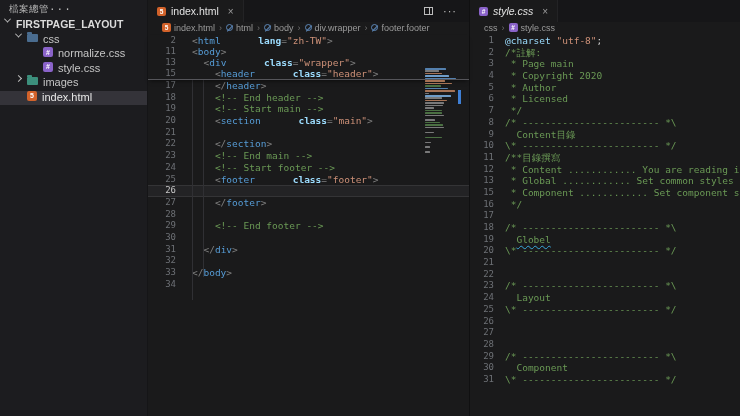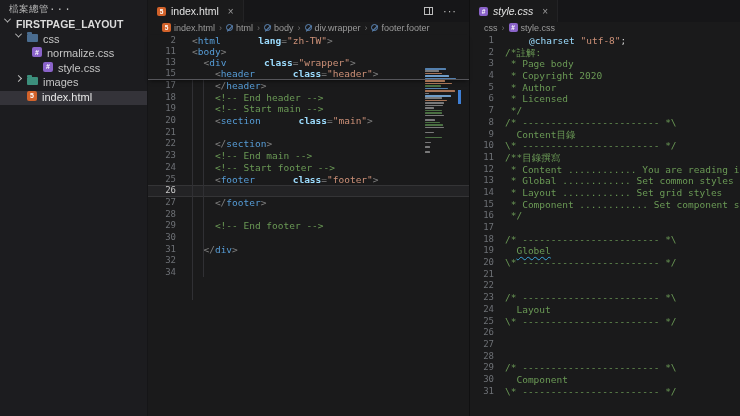--- a/index.html
+++ b/index.html
@@ -58,21 +58,21 @@
   .g2 .tx{padding-left:11px;}
   .row.cur{background:rgba(150,150,170,0.07);box-shadow:inset 0 1px 0 rgba(255,255,255,0.08),inset 0 -1px 0 rgba(255,255,255,0.08);}
   .row.cur .ln{color:var(--current-line-number);}
   .tk-t{color:var(--tag);}
   .tk-a{color:var(--attribute);font-weight:bold;margin-left:32px;}
   .tk-s{color:var(--string);}
   .tk-c,.tk-cu{color:var(--comment);}
   .tk-cu{text-decoration:underline wavy var(--squiggle);text-decoration-thickness:1px;text-underline-offset:2px;}
   .tk-p{color:var(--punctuation);}
   .tk-d{color:var(--default-text);}
-  .tk-k{color:var(--keyword);margin-left:24px;}
+  .tk-k{color:var(--keyword);}
   .guide{position:absolute;width:1px;background:#303034;z-index:1;}
   .guide.ga{left:44px;top:47px;height:220px;}
   .guide.gb{left:55px;top:47px;height:197px;}
 
   
   .minimap{position:absolute;right:14px;top:33px;width:32px;height:90px;z-index:4;cursor:pointer;}
   .mbar{position:absolute;height:1.6px;border-radius:.5px;opacity:.85;}
   .ruler-marker{position:absolute;right:8px;top:57px;width:3px;height:14px;background:#3f7fd4;z-index:5;}
 </style>
 </head>
@@ -88,21 +88,21 @@
     <div class="tree" id="tree">
         <div class="trow root">
           <span class="chev down"></span>
           <span>FIRSTPAGE_LAYOUT</span>
         </div>
         <div class="trow" style="padding-left: 11px;">
           <span class="chev down"></span>
           <span class="icon-folder folder-css"></span>
           <span>css</span>
         </div>
-        <div class="trow" style="padding-left: 16px;">
+        <div class="trow" style="padding-left: 27px;">
           <span class="chev none"></span>
           <span class="icon-file css">#</span>
           <span>normalize.css</span>
         </div>
         <div class="trow" style="padding-left: 27px;">
           <span class="chev none"></span>
           <span class="icon-file css">#</span>
           <span>style.css</span>
         </div>
         <div class="trow" style="padding-left: 11px;">
@@ -234,20 +234,24 @@
             <span class="ln">30</span>
             <span class="tx"></span>
           </div>
           <div class="row">
             <span class="ln">31</span>
             <span class="tx"><span class="tk-d">  </span><span class="tk-p">&lt;/</span><span class="tk-t">div</span><span class="tk-p">&gt;</span></span>
           </div>
           <div class="row">
             <span class="ln">32</span>
             <span class="tx"></span>
+          </div>
+          <div class="row">
+            <span class="ln">33</span>
+            <span class="tx"><span class="tk-p">&lt;/</span><span class="tk-t">body</span><span class="tk-p">&gt;</span></span>
           </div>
           <div class="row">
             <span class="ln">34</span>
             <span class="tx"></span>
           </div>
         </div>
       <div class="minimap" id="minimap1">
           <div class="mbar" style="top: 2px; left: 2px; width: 21px; background: rgb(95, 147, 200);"></div>
           <div class="mbar" style="top: 4.45px; left: 2px; width: 13.68px; background: rgb(139, 139, 139);"></div>
           <div class="mbar" style="top: 6.9px; left: 2px; width: 17px; background: rgb(191, 132, 96);"></div>
@@ -305,21 +309,21 @@
           <div class="row">
             <span class="ln">1</span>
             <span class="tx"><span class="tk-k">@charset</span><span class="tk-d"> </span><span class="tk-s">"utf-8"</span><span class="tk-d">;</span></span>
           </div>
           <div class="row">
             <span class="ln">2</span>
             <span class="tx"><span class="tk-c">/*註解:</span></span>
           </div>
           <div class="row">
             <span class="ln">3</span>
-            <span class="tx"><span class="tk-c"> * Page body</span></span>
+            <span class="tx"><span class="tk-c"> * Page main</span></span>
           </div>
           <div class="row">
             <span class="ln">4</span>
             <span class="tx"><span class="tk-c"> * Copyright 2020</span></span>
           </div>
           <div class="row">
             <span class="ln">5</span>
             <span class="tx"><span class="tk-c"> * Author</span></span>
           </div>
           <div class="row">
@@ -348,24 +352,20 @@
           </div>
           <div class="row">
             <span class="ln">12</span>
             <span class="tx"><span class="tk-c"> * Content ............ You are reading it!</span></span>
           </div>
           <div class="row">
             <span class="ln">13</span>
             <span class="tx"><span class="tk-c"> * Global ............ Set common styles</span></span>
           </div>
           <div class="row">
-            <span class="ln">14</span>
-            <span class="tx"><span class="tk-c"> * Layout ............ Set grid styles</span></span>
-          </div>
-          <div class="row">
             <span class="ln">15</span>
             <span class="tx"><span class="tk-c"> * Component ............ Set component styles</span></span>
           </div>
           <div class="row">
             <span class="ln">16</span>
             <span class="tx"><span class="tk-c"> */</span></span>
           </div>
           <div class="row">
             <span class="ln">17</span>
             <span class="tx"></span>

